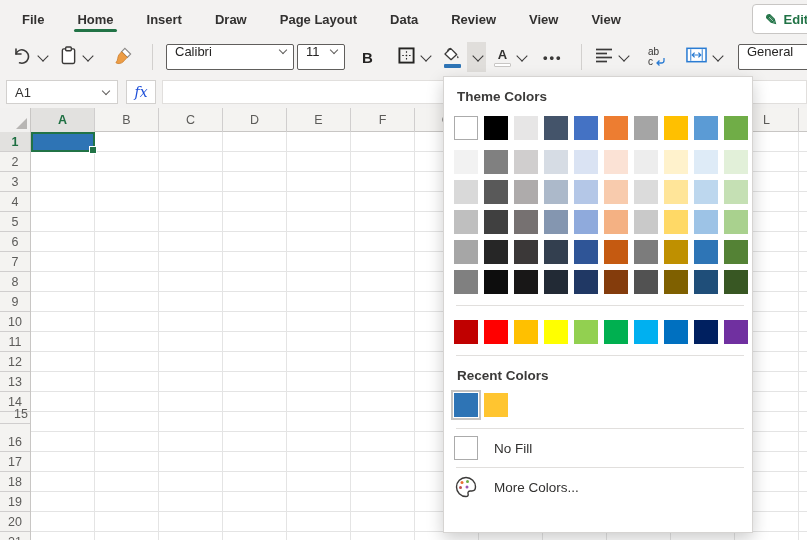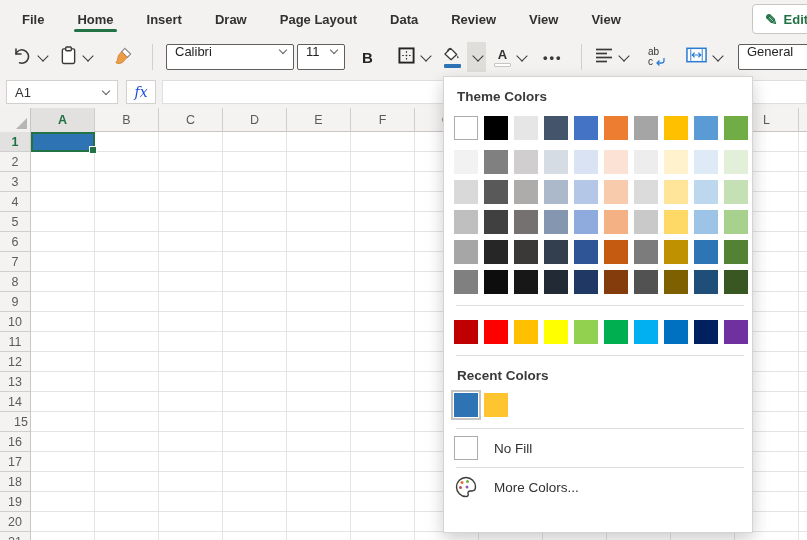--- a/index.html
+++ b/index.html
@@ -274,21 +274,21 @@
         <div class="row-h" style="top: 80px;">5</div>
         <div class="row-h" style="top: 100px;">6</div>
         <div class="row-h" style="top: 120px;">7</div>
         <div class="row-h" style="top: 140px;">8</div>
         <div class="row-h" style="top: 160px;">9</div>
         <div class="row-h" style="top: 180px;">10</div>
         <div class="row-h" style="top: 200px;">11</div>
         <div class="row-h" style="top: 220px;">12</div>
         <div class="row-h" style="top: 240px;">13</div>
         <div class="row-h" style="top: 260px;">14</div>
-        <div class="row-h" style="top: 280px; padding-left: 12px;">15</div>
+        <div class="row-h" style="top: 272px; padding-left: 12px;">15</div>
         <div class="row-h" style="top: 300px;">16</div>
         <div class="row-h" style="top: 320px;">17</div>
         <div class="row-h" style="top: 340px;">18</div>
         <div class="row-h" style="top: 360px;">19</div>
         <div class="row-h" style="top: 380px;">20</div>
         <div class="row-h" style="top: 400px;">21</div>
       </div>
     <div id="selcell" style="background: rgb(46, 116, 181);">
       <span class="handle"></span>
     </div>

